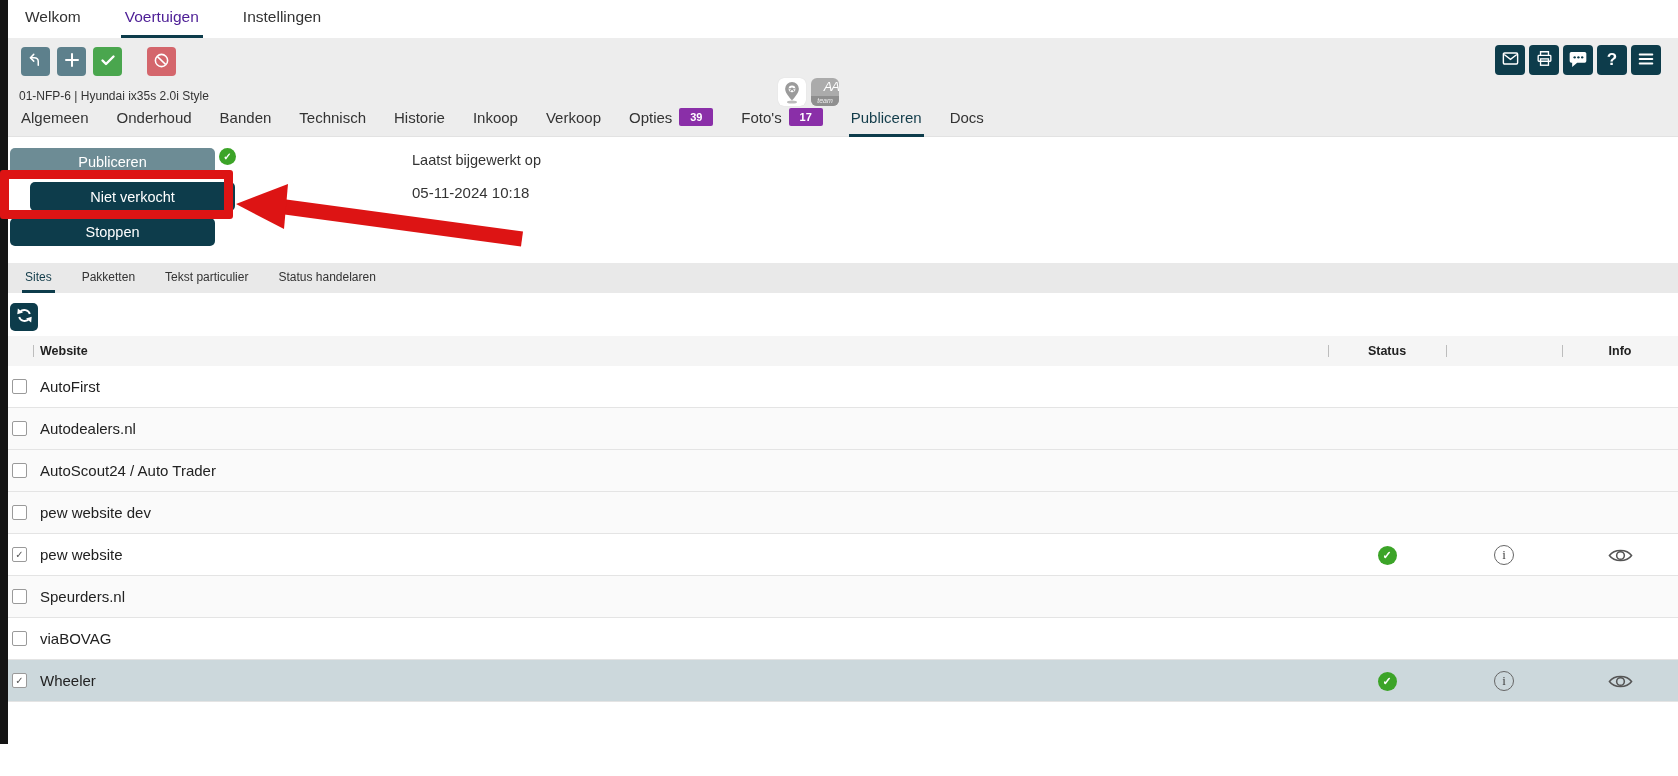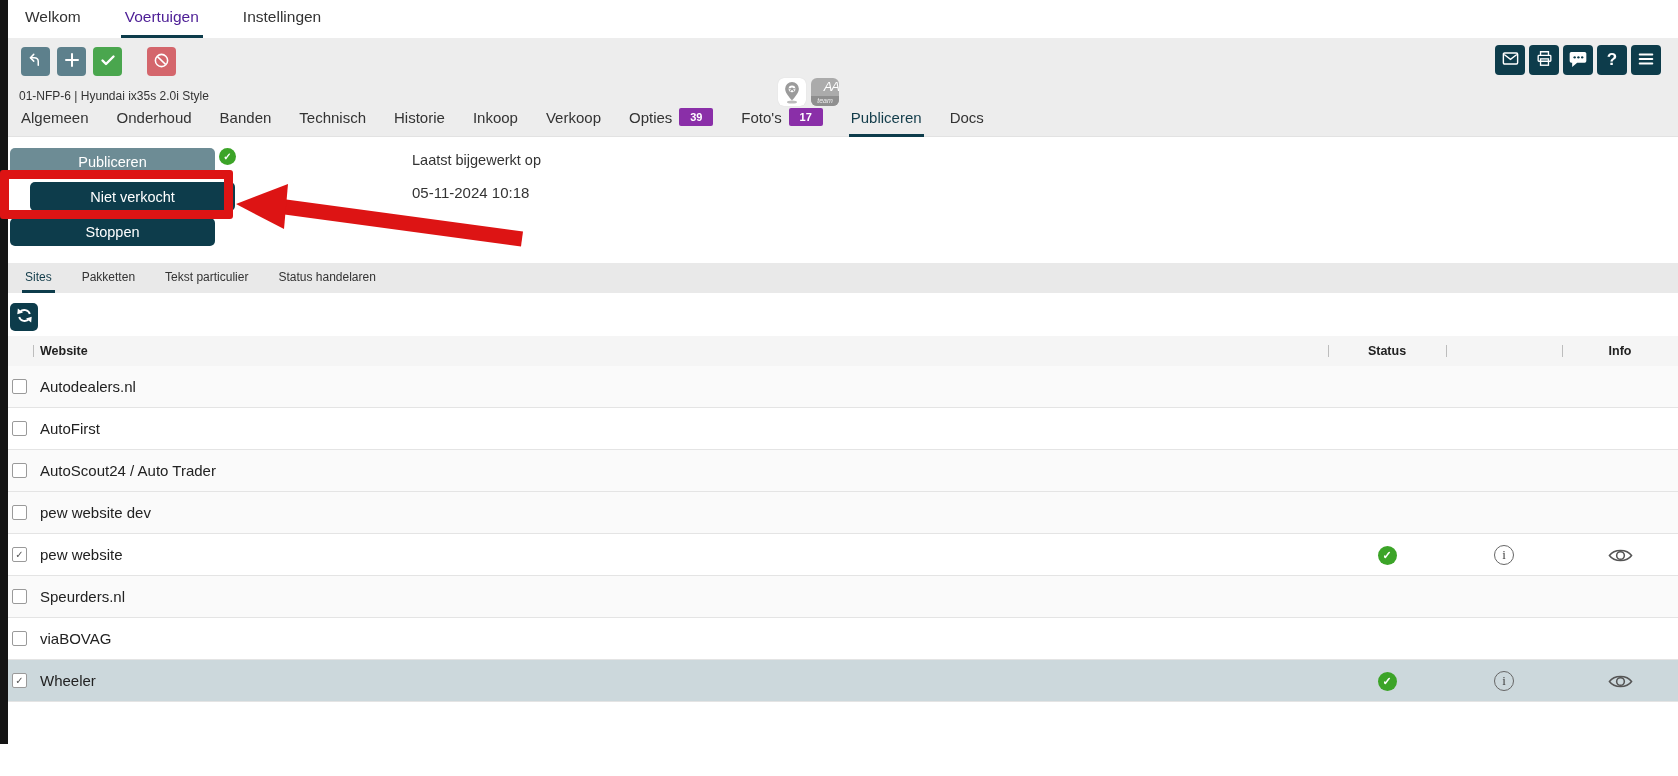--- a/index.html
+++ b/index.html
@@ -223,30 +223,30 @@
 <div class="thead">
   <span class="th-tick" style="left:33px"></span>
   <span class="th-tick" style="left:1328px"></span>
   <span class="th-tick" style="left:1446px"></span>
   <span class="th-tick" style="left:1562px"></span>
   <span class="th-website">Website</span>
   <span class="th-status">Status</span>
   <span class="th-info">Info</span>
 </div>
 <div id="rows">
+    <div class="row">
+      <span class="cb"></span>
+      <span class="name">AutoFirst</span>
+      <div class="cell-status"></div>
+      <div class="cell-mid"></div>
+      <div class="cell-info"></div>
+    </div>
     <div class="row alt">
       <span class="cb"></span>
       <span class="name">Autodealers.nl</span>
-      <div class="cell-status"></div>
-      <div class="cell-mid"></div>
-      <div class="cell-info"></div>
-    </div>
-    <div class="row">
-      <span class="cb"></span>
-      <span class="name">AutoFirst</span>
       <div class="cell-status"></div>
       <div class="cell-mid"></div>
       <div class="cell-info"></div>
     </div>
     <div class="row alt">
       <span class="cb"></span>
       <span class="name">AutoScout24 / Auto Trader</span>
       <div class="cell-status"></div>
       <div class="cell-mid"></div>
       <div class="cell-info"></div>

